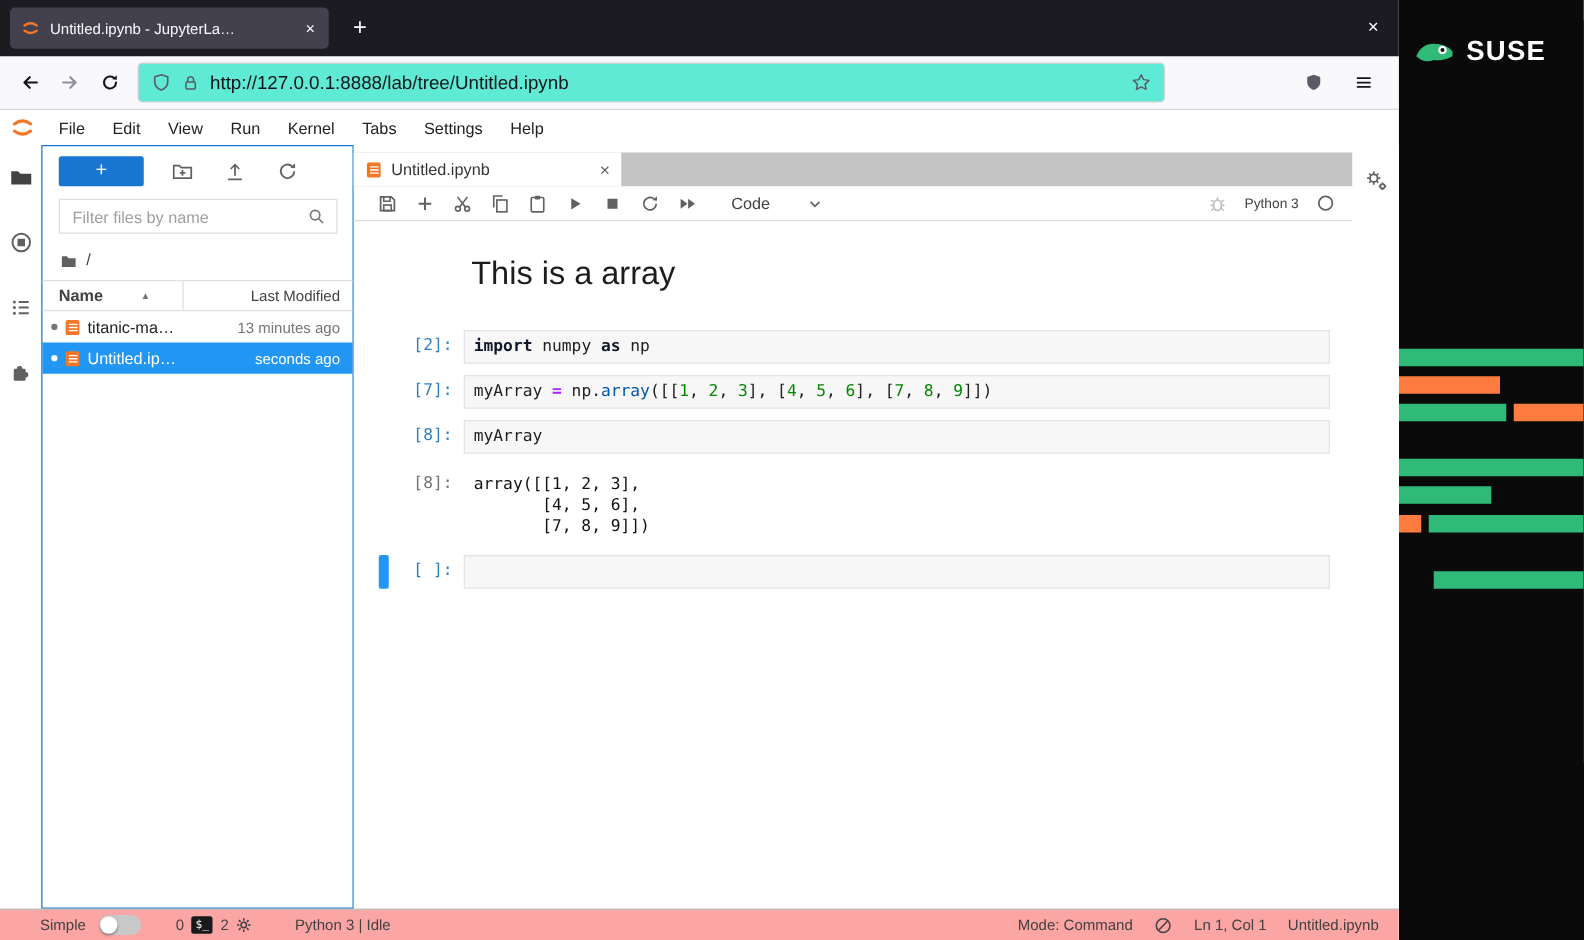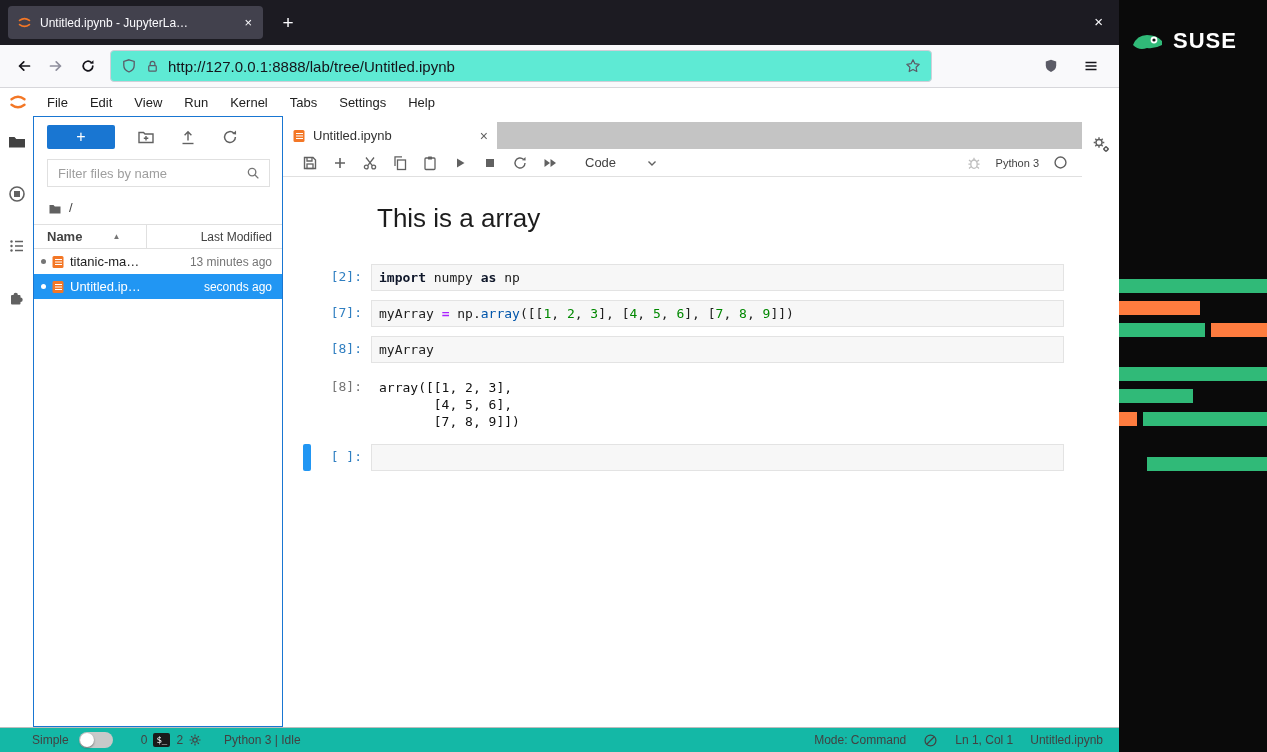--- a/index.html
+++ b/index.html
@@ -82,27 +82,27 @@
   .out-pre { margin:0; font-family:"DejaVu Sans Mono", monospace; font-size:13px; line-height:17px; color:#111; padding:5px 0 0 8px; white-space:pre; }
 
   .tok-kw  { color:#0f172a; font-weight:bold; }
   .tok-op  { color:#aa22ff; font-weight:bold; }
   .tok-prop{ color:#0055aa; }
   .tok-num { color:#008800; }
   .tok-pl  { color:#212121; }
 
   .right-strip { width:37px; flex:none; background:#fff; display:flex; flex-direction:column; align-items:center; padding-top:18px; }
 
-  .statusbar { height:25px; border-top:1px solid #bdbdbd; background:#14b8a6; display:flex; font-size:12px; color:#424242; padding:0 12px; flex:none; }
+  .statusbar { height:25px; border-top:1px solid #bdbdbd; background:#fca5a5; display:flex; font-size:12px; color:#424242; padding:0 12px; flex:none; }
   .sb-left { display:flex; align-items:center; margin-left:20px; }
   .toggle { width:34px; height:16px; border-radius:8px; background:#c9c9c9; position:relative; margin:0 28px 0 10px; }
   .toggle::after { content:""; position:absolute; left:1px; top:1px; width:14px; height:14px; border-radius:50%; background:#fff; box-shadow:0 1px 2px rgba(0,0,0,.45); }
   .term-badge { width:17px; height:14px; background:#1a1a1a; border-radius:2px; color:#fff; font-family:"DejaVu Sans Mono", monospace; font-size:9px; display:flex; align-items:center; justify-content:center; margin:0 6px; }
   .sb-count { font-size:12px; }
-  .sb-kstat { margin-left:22px; }
+  .sb-kstat { margin-left:34px; }
   .sb-right { margin-left:auto; display:flex; align-items:center; gap:17px; padding-right:4px; }
 </style>
 </head>
 <body>
 
 <div class="desktop-panel">
   <div class="suse-logo-row">
     <svg width="34" height="24" viewBox="0 0 34 24">
       <path d="M2 16 Q6 6 16 6 Q26 6 31 12 L31 16 Q24 20 16 19 Q8 22 2 16 Z" fill="#30ba78"></path>
       <circle cx="23" cy="11" r="3.4" fill="#ffffff"></circle>

